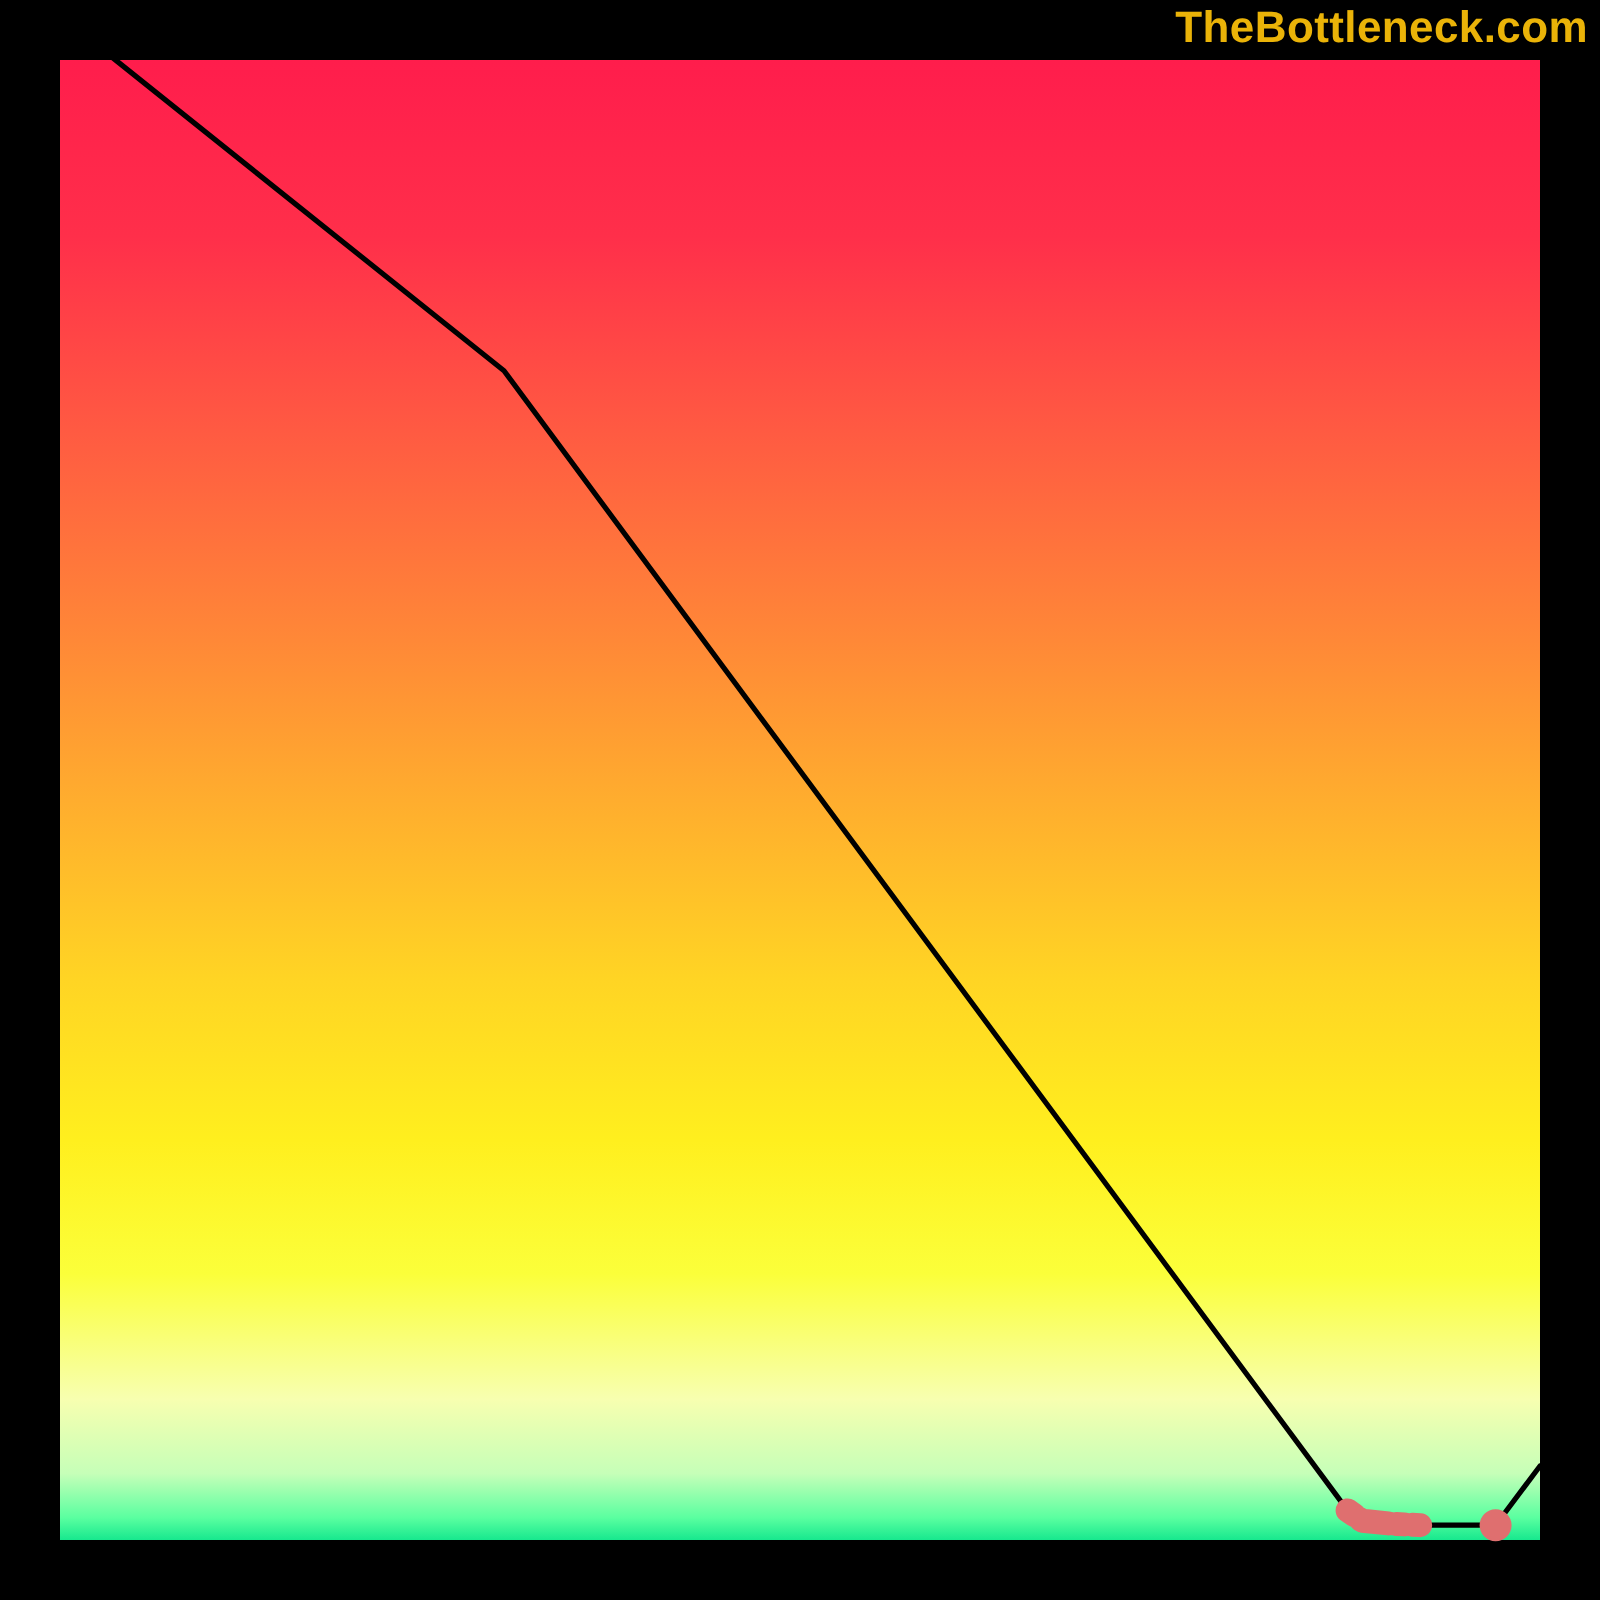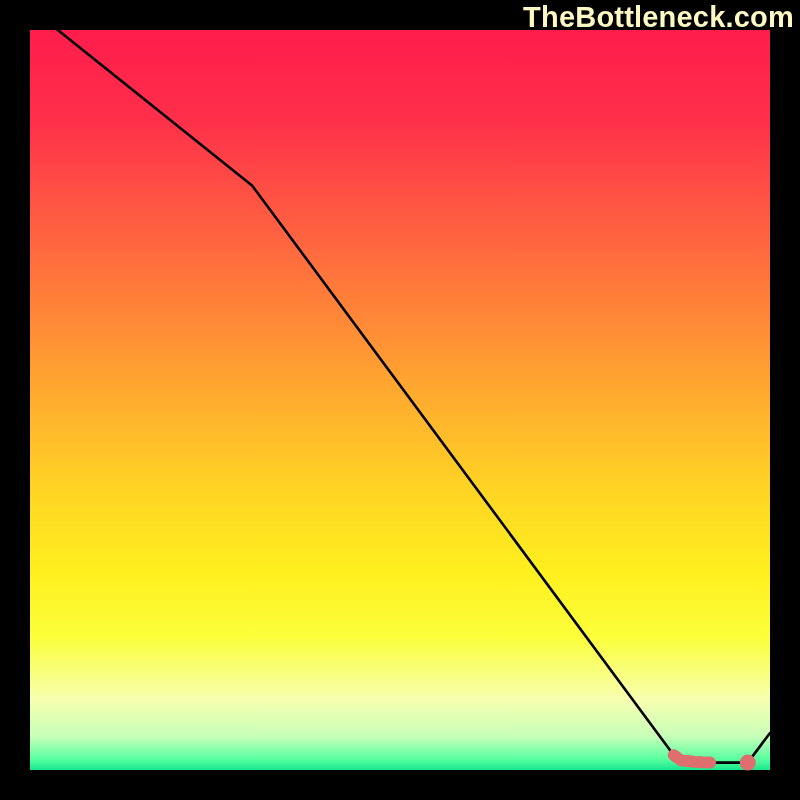--- a/index.html
+++ b/index.html
@@ -13,23 +13,23 @@
   .stage {
     position: relative;
     width: 800px;
     height: 800px;
   }
   .watermark {
     position: absolute;
     top: 1px;
     right: 6px;
     font-family: Arial, Helvetica, sans-serif;
-    font-size: 29px;
+    font-size: 22px;
     font-weight: 600;
-    color: #fef9c3;
+    color: #eab308;
     letter-spacing: 0.2px;
     user-select: none;
   }
   svg {
     position: absolute;
     left: 0;
     top: 0;
   }
   .line-main {
     fill: none;

